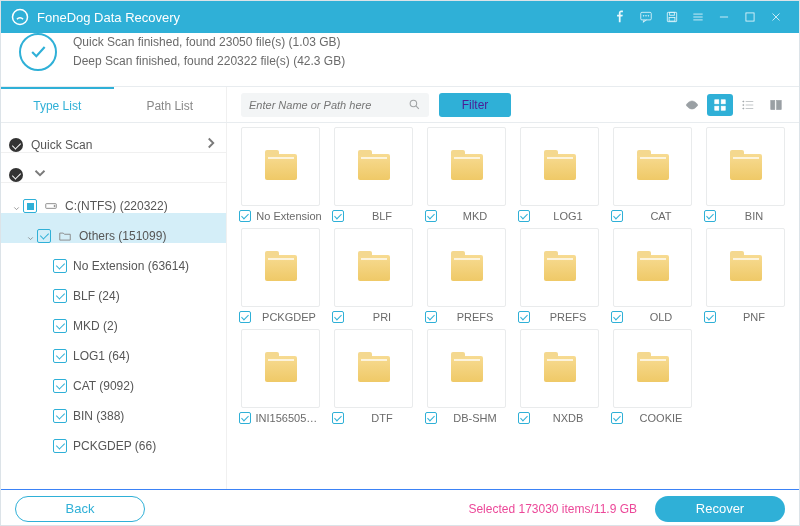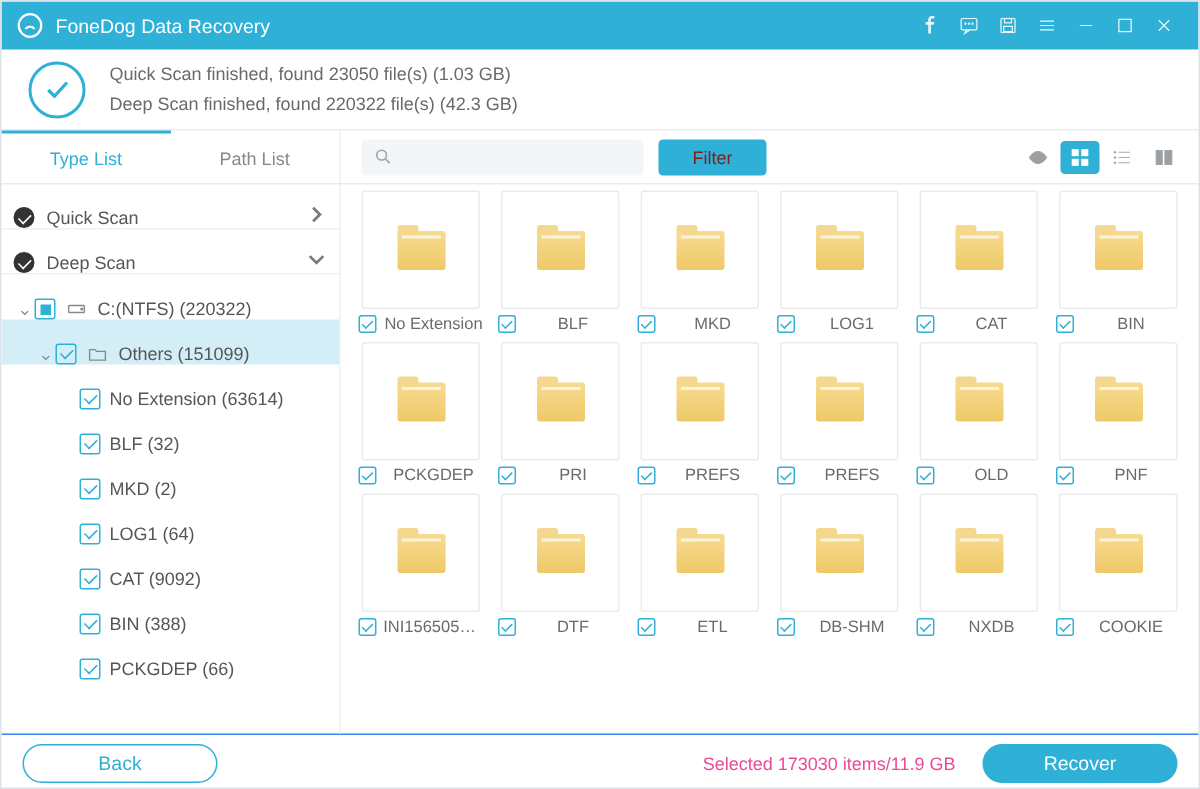--- a/index.html
+++ b/index.html
@@ -8,34 +8,34 @@
 
 .titlebar { height: 32px; background: #2fb0d7; color: #fff; display: flex; align-items: center; padding: 0 10px; }
 .titlebar .logo { width: 18px; height: 18px; margin-right: 8px; display: flex; align-items: center; justify-content: center; }
 .titlebar .logo svg { width: 18px; height: 18px; }
 .titlebar .title { font-size: 13px; }
 .titlebar .spacer { flex: 1; }
 .titlebar .winbtn { width: 26px; height: 32px; display: flex; align-items: center; justify-content: center; color: #eaf8fc; cursor: pointer; }
 .titlebar .winbtn svg { width: 14px; height: 14px; stroke: currentColor; fill: none; stroke-width: 1.4; }
 
 
-.status { height: 54px; display: flex; align-items: center; padding: 0 18px; border-bottom: 1px solid #e8ecef; }
+.status { height: 54px; display: flex; padding: 0 18px; border-bottom: 1px solid #e8ecef; }
 .status .check { width: 38px; height: 38px; border: 2.2px solid #2fb0d7; border-radius: 50%; display: flex; align-items: center; justify-content: center; margin-right: 16px; }
 .status .check svg { width: 20px; height: 20px; stroke: #2fb0d7; fill: none; stroke-width: 2.6; }
 .status .lines { line-height: 1.6; font-size: 12px; color: #6a6a6a; }
 
 
 .toolbar { height: 36px; display: flex; align-items: center; border-bottom: 1px solid #e8ecef; }
 .tabs { width: 226px; display: flex; height: 100%; border-right: 1px solid #f0f0f0; }
 .tab { flex: 1; display: flex; align-items: center; justify-content: center; font-size: 12px; color: #888; cursor: pointer; border-top: 2px solid transparent; }
 .tab.active { color: #2fb0d7; border-top: 2px solid #2fb0d7; }
 .toolbar .search { margin-left: 14px; width: 188px; height: 24px; background: #f3f5f6; border-radius: 3px; display: flex; align-items: center; padding: 0 8px; color: #a9acae; }
 .toolbar .search input { flex: 1; border: 0; background: transparent; font-size: 11px; font-style: italic; color: #888; outline: none; }
 .toolbar .search svg { width: 13px; height: 13px; stroke: #a0a3a5; fill: none; stroke-width: 2; }
-.filterbtn { margin-left: 10px; width: 72px; height: 24px; background: #2fb0d7; color: #7f1d1d; border-radius: 3px; display: flex; align-items: center; justify-content: center; font-size: 12px; cursor: pointer; }
+.filterbtn { margin-left: 10px; width: 72px; height: 24px; background: #2fb0d7; color: #4c1d95; border-radius: 3px; display: flex; align-items: center; justify-content: center; font-size: 12px; cursor: pointer; }
 .toolbar .spacer { flex: 1; }
 .toolbar .viewbtn { width: 26px; height: 22px; display: flex; align-items: center; justify-content: center; color: #9aa0a4; cursor: pointer; margin-right: 2px; }
 .toolbar .viewbtn.active { background: #2fb0d7; color: #fff; border-radius: 3px; }
 .toolbar .rpad { width: 8px; }
 .toolbar .viewbtn svg { width: 14px; height: 14px; stroke: currentColor; fill: currentColor; }
 
 
 .body { display: flex; height: 366px; }
 
 
@@ -144,20 +144,21 @@
     <div>Deep Scan finished, found 220322 file(s) (42.3 GB)</div>
   </div>
 </div>
 
 <div class="toolbar">
   <div class="tabs">
     <div class="tab active">Type List</div>
     <div class="tab">Path List</div>
   </div>
   <div class="search">
+    <input placeholder="Enter Name or Path here" style="">
     <svg viewBox="0 0 24 24">
         <circle cx="10" cy="10" r="6"></circle>
         <path d="M15 15l5 5"></path>
       </svg>
   </div>
   <div class="filterbtn">Filter</div>
   <div class="spacer"></div>
   <div class="viewbtn">
       <svg viewBox="0 0 24 24" fill="none">
         <path d="M2 12s4-7 10-7 10 7 10 7-4 7-10 7S2 12 2 12z"></path>
@@ -198,21 +199,20 @@
       <div class="label">Quick Scan</div>
       <div class="tail">
           <svg viewBox="0 0 24 24" fill="none" stroke="currentColor" stroke-width="2.5">
             <path d="M9 6l6 6-6 6"></path>
           </svg>
         </div>
     </div>
     <div class="treerow toprow">
       <div class="indent0"></div>
       <div class="dot"></div>
-      <div class="label">Deep Scan</div>
       <div class="tail">
           <svg viewBox="0 0 24 24" fill="none" stroke="currentColor" stroke-width="2.5">
             <path d="M6 9l6 6 6-6"></path>
           </svg>
         </div>
     </div>
     <div class="treerow">
       <div class="indent0"></div>
       <div class="chev">
           <svg viewBox="0 0 24 24">
@@ -245,21 +245,21 @@
     </div>
     <div id="tree-items">
         <div class="treerow">
           <div class="indent3"></div>
           <div class="cb checked"></div>
           <div class="label">No Extension (63614)</div>
         </div>
         <div class="treerow">
           <div class="indent3"></div>
           <div class="cb checked"></div>
-          <div class="label">BLF (32)</div>
+          <div class="label">BLF (24)</div>
         </div>
         <div class="treerow">
           <div class="indent3"></div>
           <div class="cb checked"></div>
           <div class="label">MKD (2)</div>
         </div>
         <div class="treerow">
           <div class="indent3"></div>
           <div class="cb checked"></div>
           <div class="label">LOG1 (64)</div>
@@ -401,29 +401,20 @@
             <div class="cap">INI1565052569</div>
           </div>
         </div>
         <div class="cell">
           <div class="thumb">
             <div class="folder"></div>
           </div>
           <div class="caprow">
             <div class="cb2 checked"></div>
             <div class="cap">DTF</div>
-          </div>
-        </div>
-        <div class="cell">
-          <div class="thumb">
-            <div class="folder"></div>
-          </div>
-          <div class="caprow">
-            <div class="cb2 checked"></div>
-            <div class="cap">ETL</div>
           </div>
         </div>
         <div class="cell">
           <div class="thumb">
             <div class="folder"></div>
           </div>
           <div class="caprow">
             <div class="cb2 checked"></div>
             <div class="cap">DB-SHM</div>
           </div>

